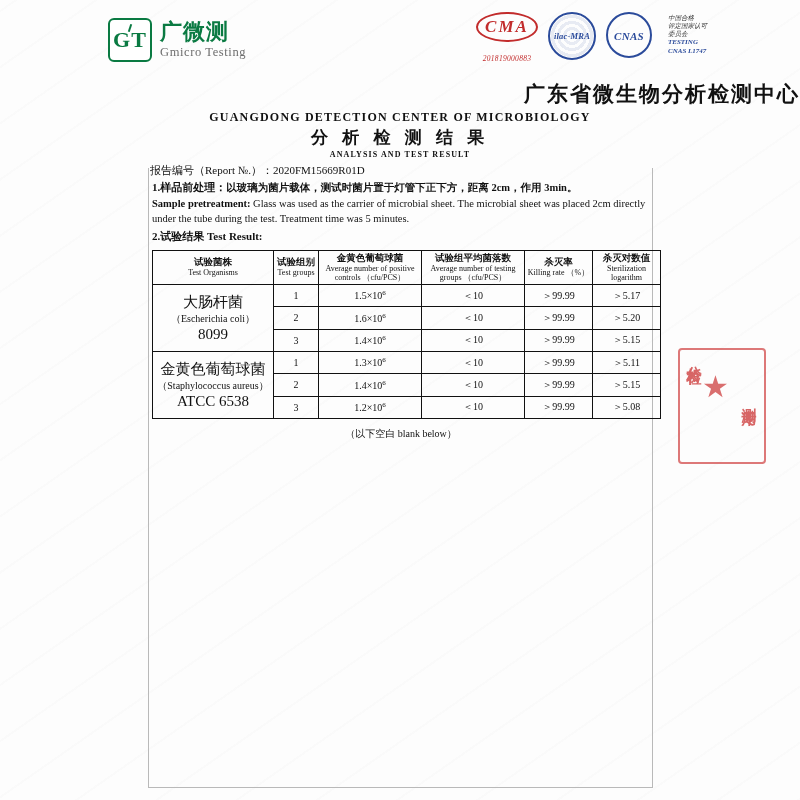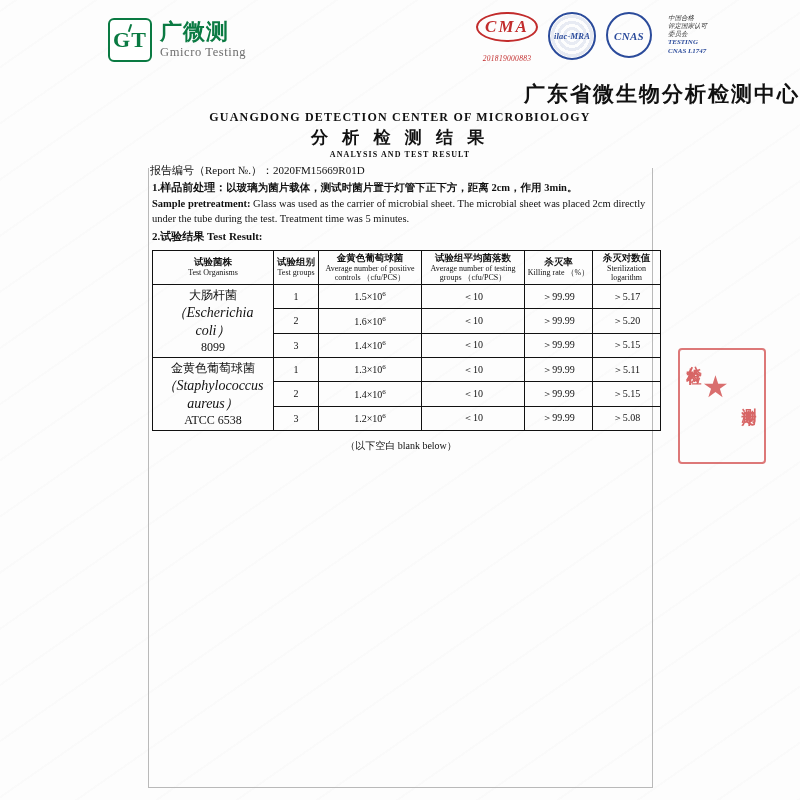--- a/index.html
+++ b/index.html
@@ -275,22 +275,22 @@
     text-align: center;
     vertical-align: middle;
     padding: 2px 1px;
   }
   table.result th {
     font-weight: normal;
     line-height: 1.15;
   }
   .th-cn { font-size: 9.5px; font-weight: bold; display:block; }
   .th-en { font-size: 8px; display:block; }
-  .cell-main { font-size: 12px; }
-  .cell-sci { font-size: 14px; font-style: italic; }
+  .cell-main { font-size: 15px; }
+  .cell-sci { font-size: 10px; }
   .cell-num { font-size: 10px; }
   .sup { font-size: 7px; vertical-align: super; }
 
   .col1 { width: 118px; }
   .col2 { width: 42px; }
   .col3 { width: 100px; }
   .col4 { width: 100px; }
   .col5 { width: 65px; }
   .col6 { width: 65px; }
 

